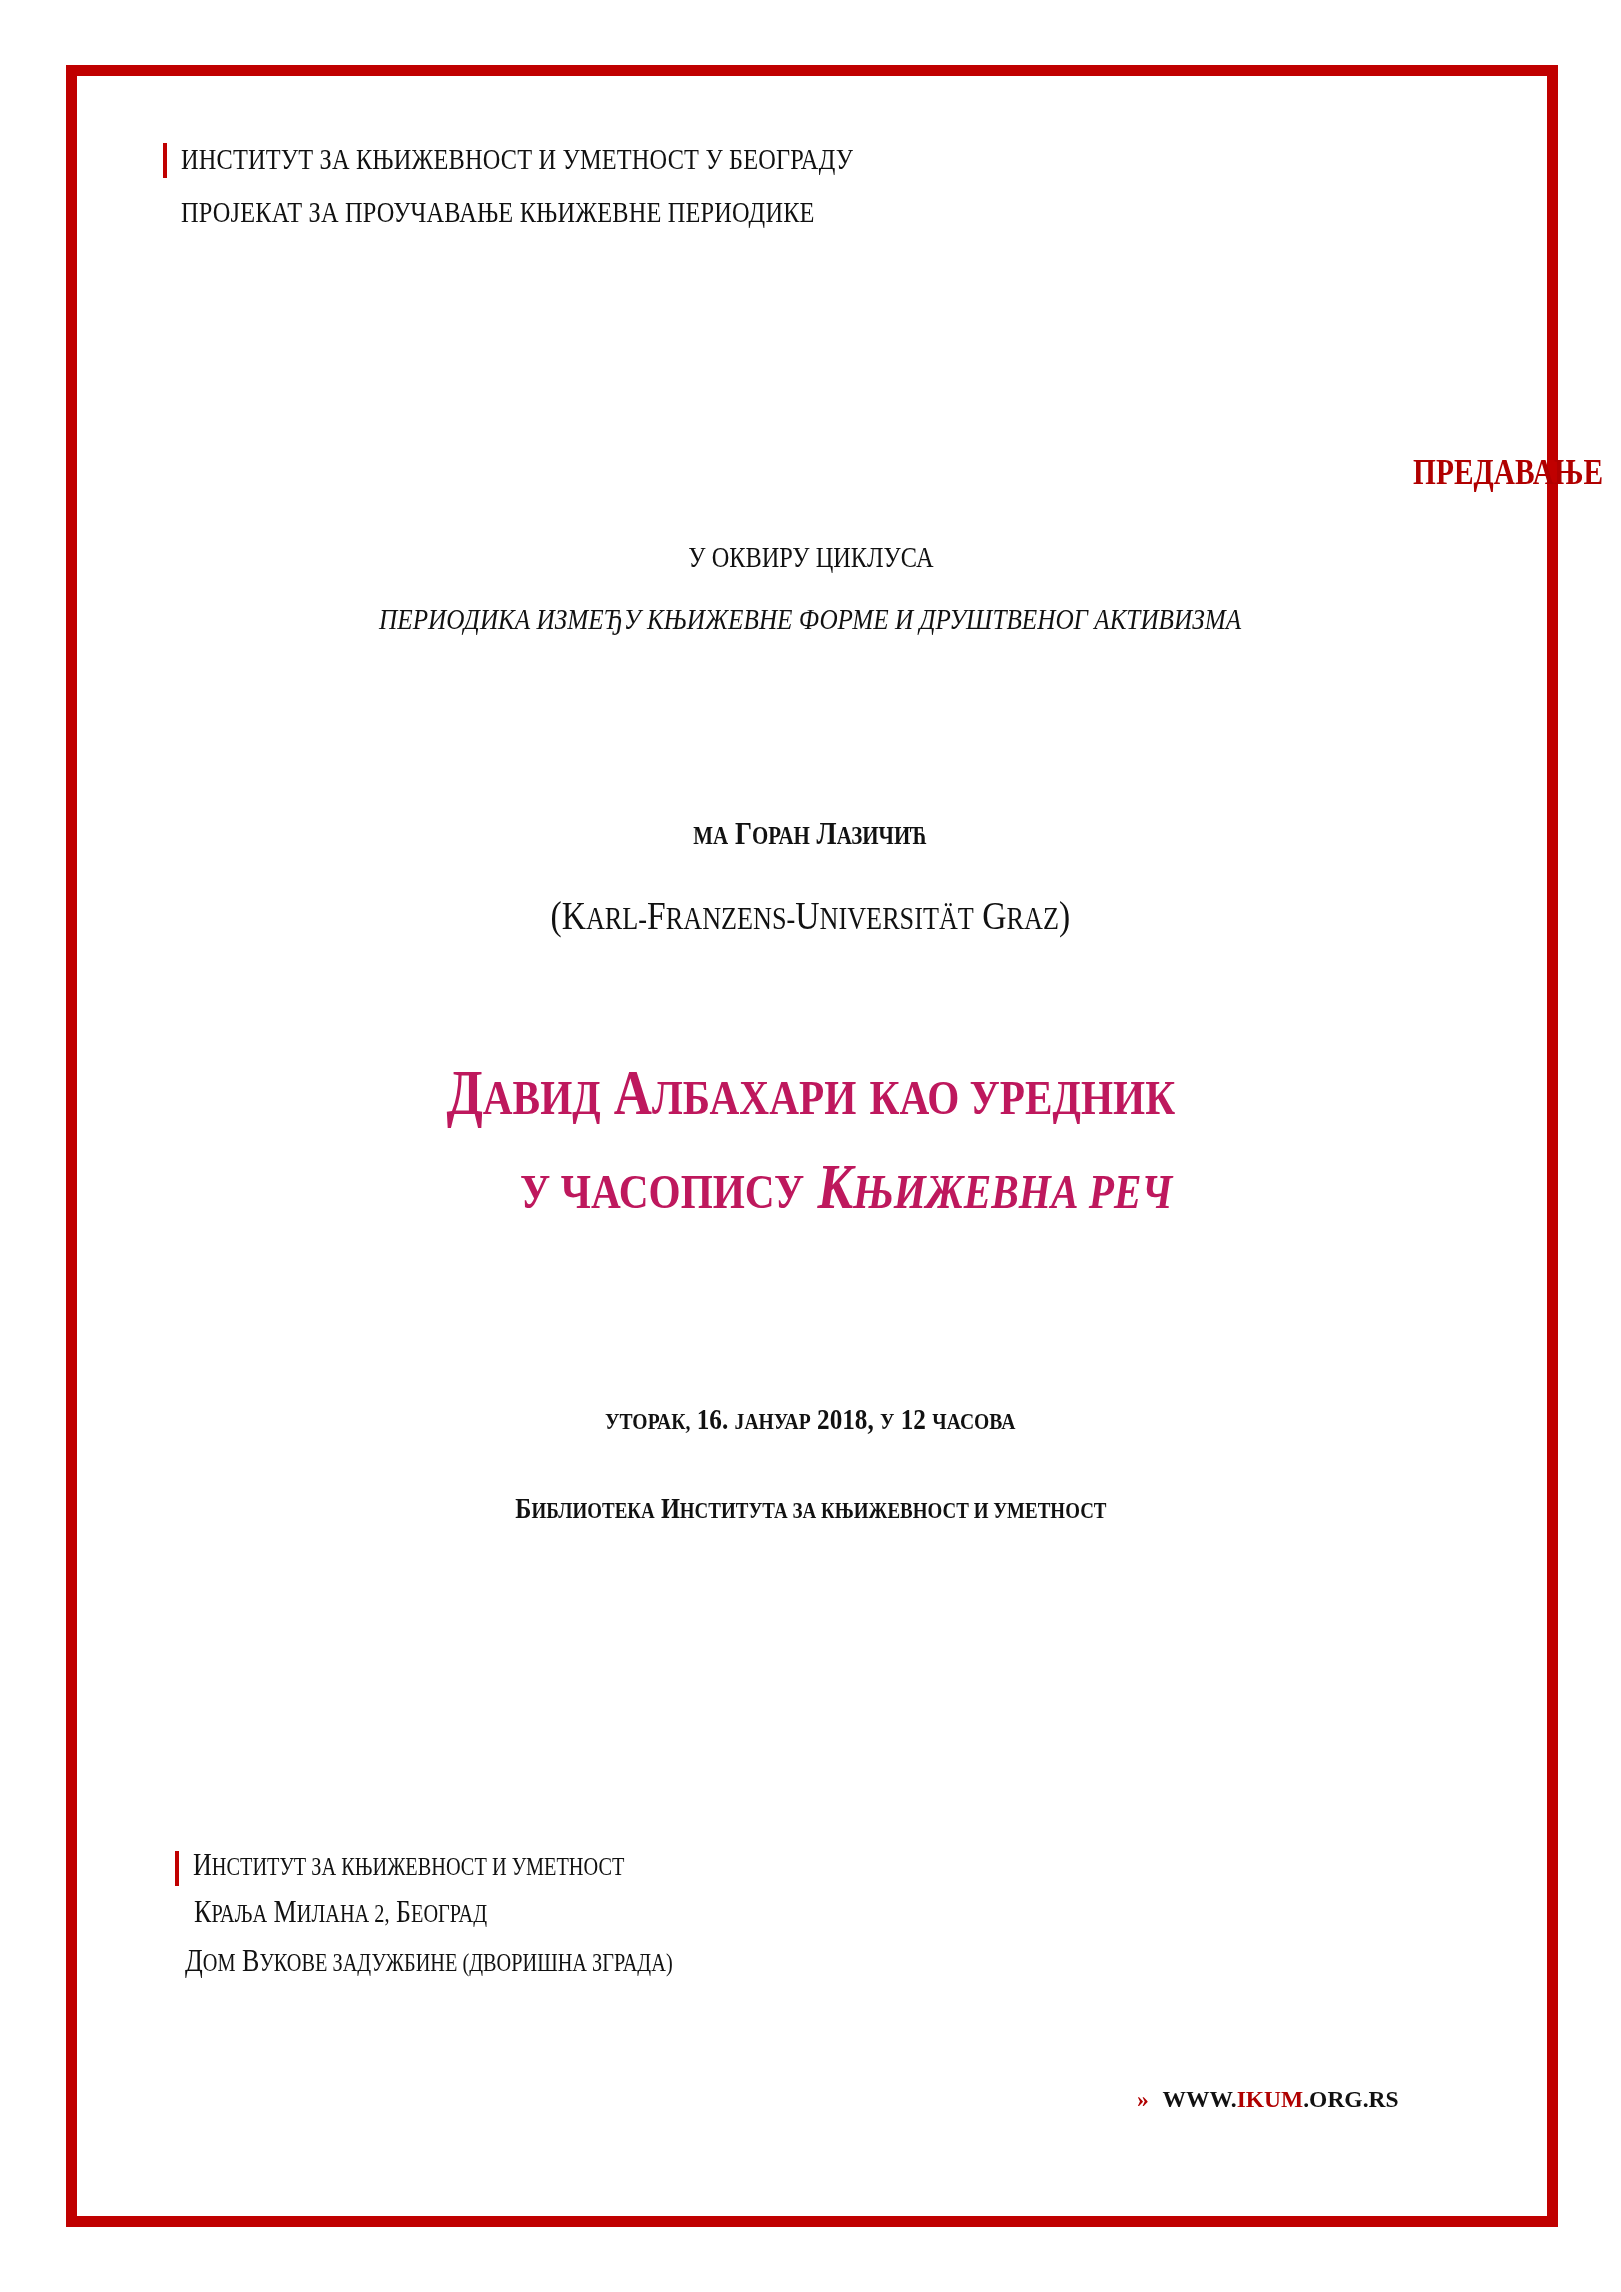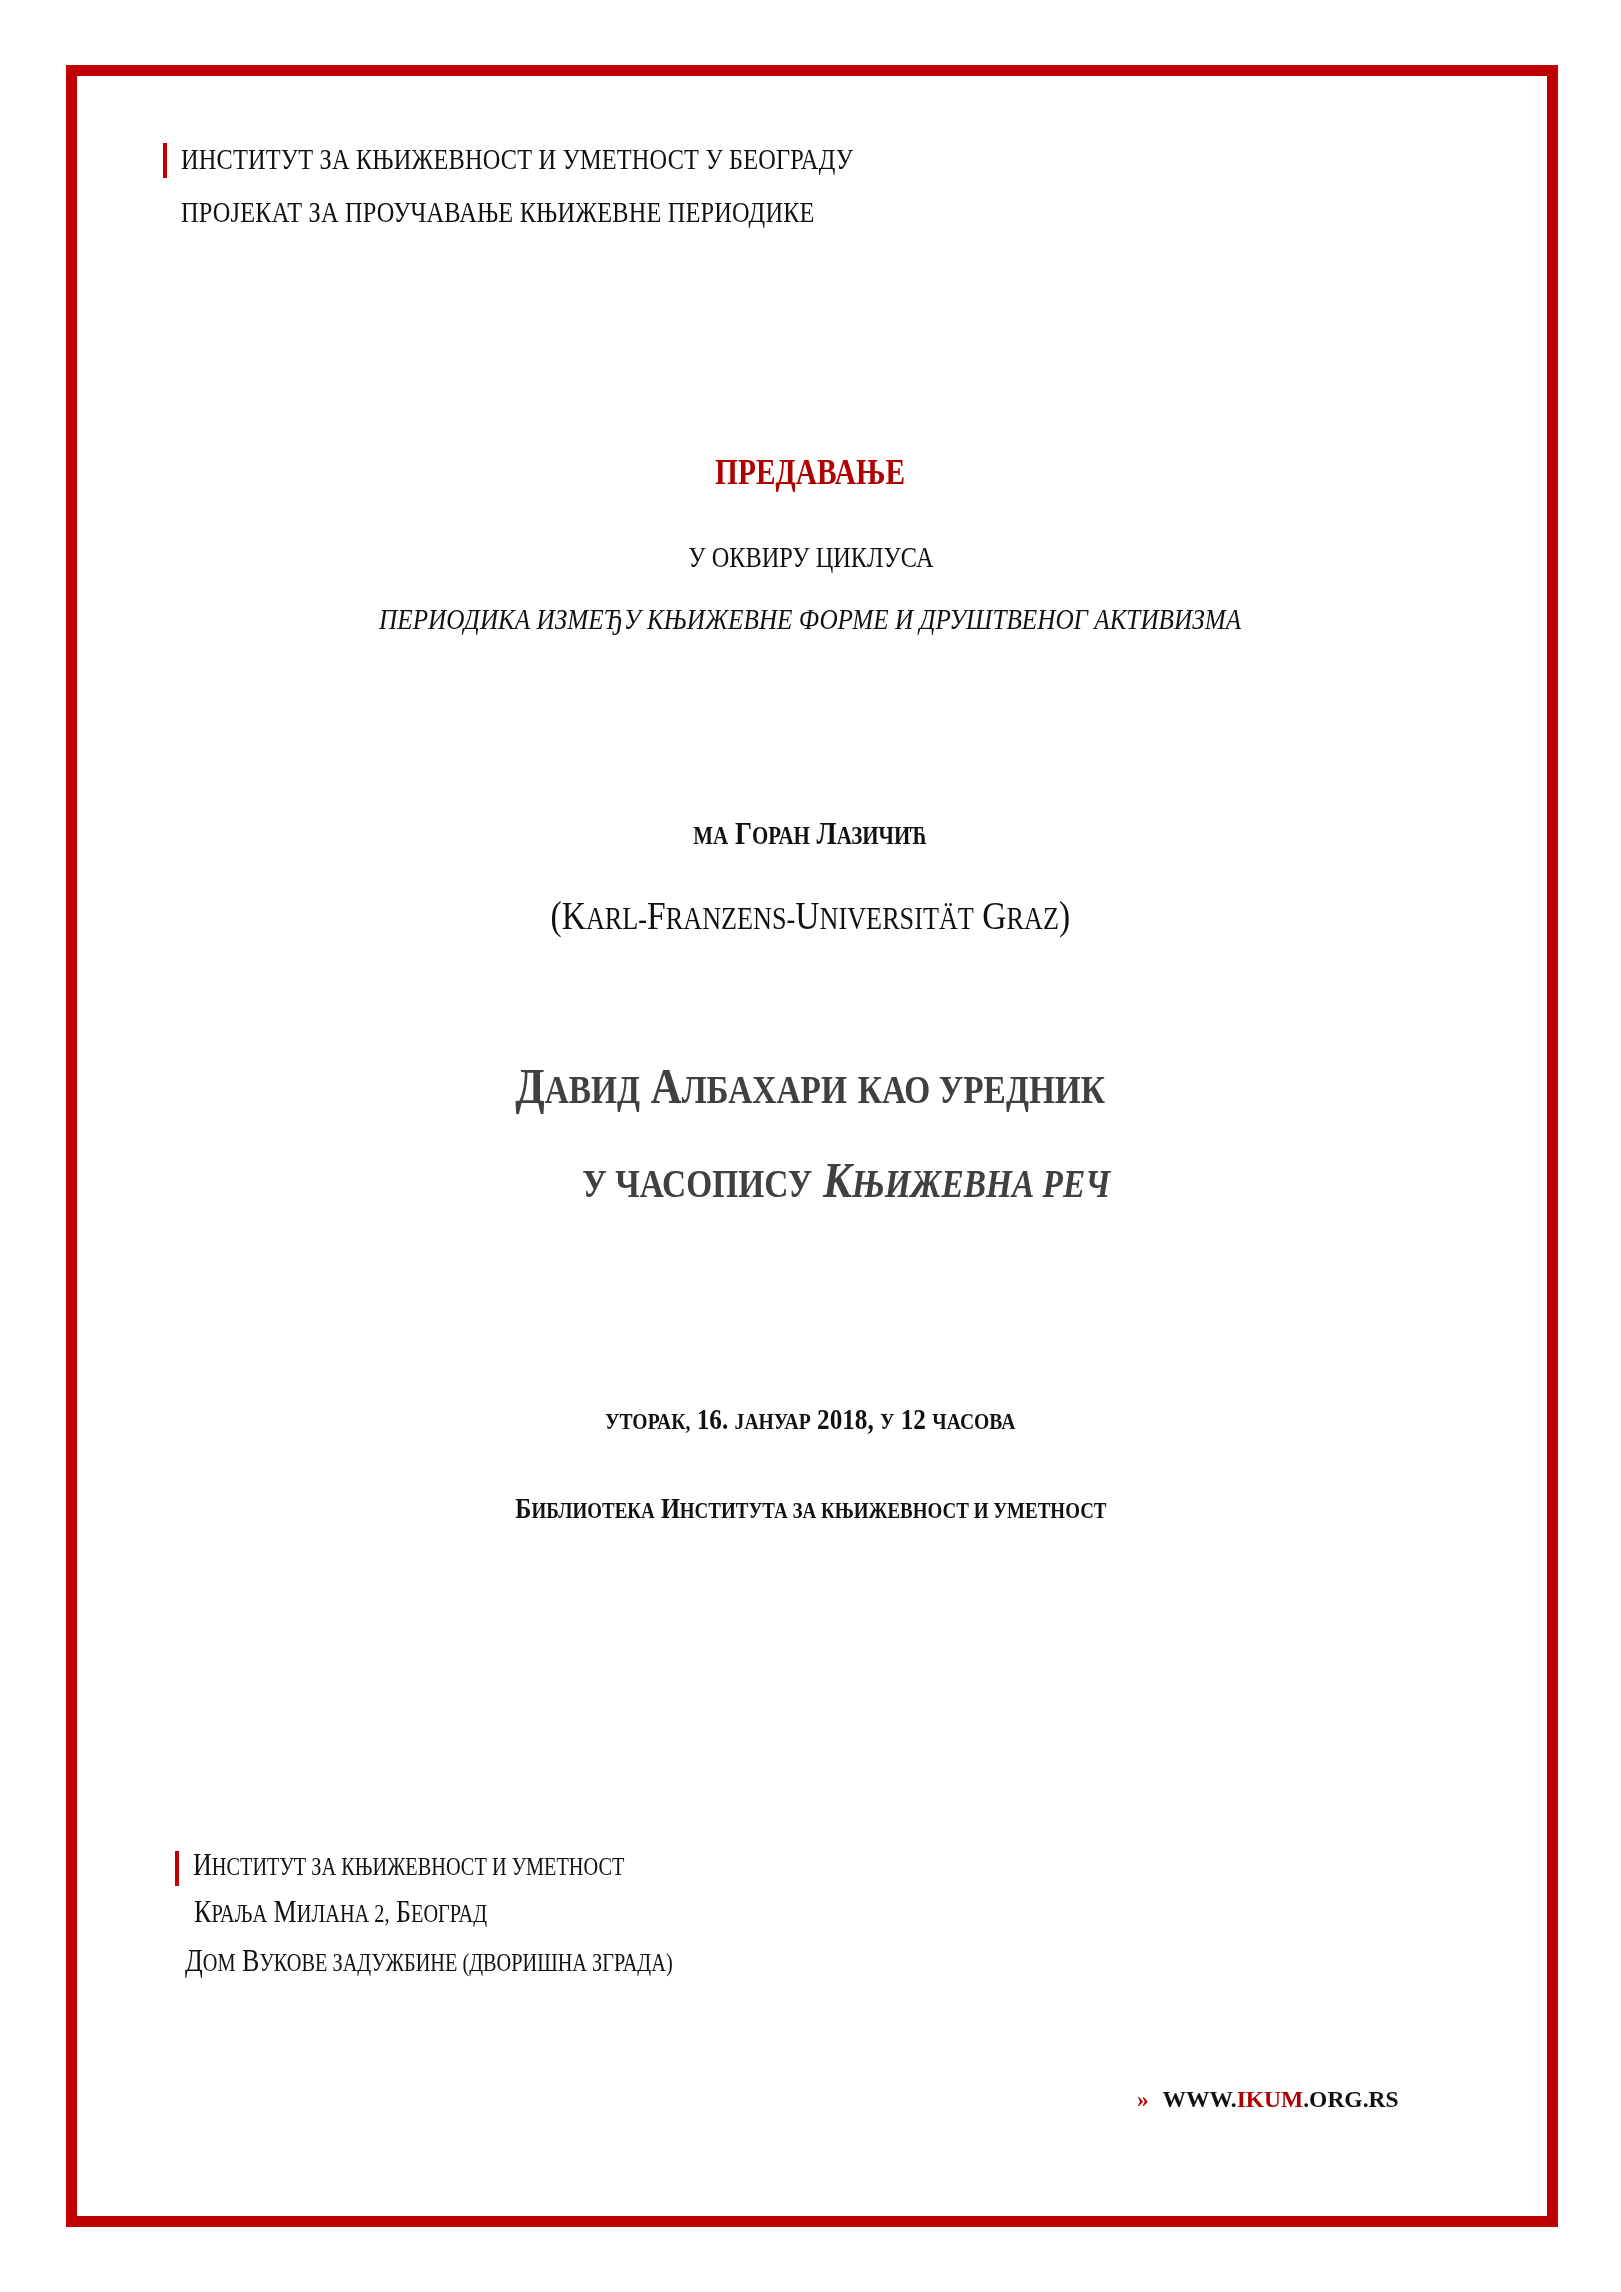--- a/index.html
+++ b/index.html
@@ -13,40 +13,40 @@
   .center .cond { transform-origin: center center; }
   .redbar { position: absolute; width: 3.9px; background: #C00000; }
   .red { color: #B00000; }
   .sc-small { font-size: 0.78em; }
   .hdr { font-size: 29px; letter-spacing: 0.2px; }
   .lecture { font-size: 35px; font-weight: bold; color: #B00000; }
   .within { font-size: 29px; }
   .series { font-size: 30px; font-style: italic; margin-top: 9px; }
   .speaker { font-size: 32px; font-weight: bold; }
   .affil { font-size: 40px; }
-  .title { font-size: 51px; font-weight: bold; color: #404040; }
+  .title { font-size: 63px; font-weight: bold; color: #be185d; }
   .date { font-size: 30px; font-weight: bold; }
   .venue { font-size: 29px; font-weight: bold; }
   .foot { font-size: 31px; }
   .web { font-size: 23.5px; font-weight: bold; }
 </style>
 </head>
 <body>
 
 <div class="frame"></div>
 
 <div class="redbar" style="left:163px; top:143px; height:35px;"></div>
 <div class="abs hdr" style="left:181px; top:143px;">
   <span class="cond">ИНСТИТУТ ЗА КЊИЖЕВНОСТ И УМЕТНОСТ У БЕОГРАДУ</span>
 </div>
 <div class="abs hdr" style="left:181px; top:196px;">
   <span class="cond">ПРОЈЕКАТ ЗА ПРОУЧАВАЊЕ КЊИЖЕВНЕ ПЕРИОДИКЕ</span>
 </div>
 
-<div class="abs center lecture" style="top:453px;">
+<div class="abs center lecture" style="top:453px;text-align:right;">
   <span class="cond">ПРЕДАВАЊЕ</span>
 </div>
 <div class="abs center within" style="top:541px;">
   <span class="cond">У ОКВИРУ ЦИКЛУСА</span>
 </div>
 <div class="abs center series" style="top:593px;">
   <span class="cond">ПЕРИОДИКА ИЗМЕЂУ КЊИЖЕВНЕ ФОРМЕ И ДРУШТВЕНОГ АКТИВИЗМА</span>
 </div>
 
 <div class="abs center speaker" style="top:815px;">

